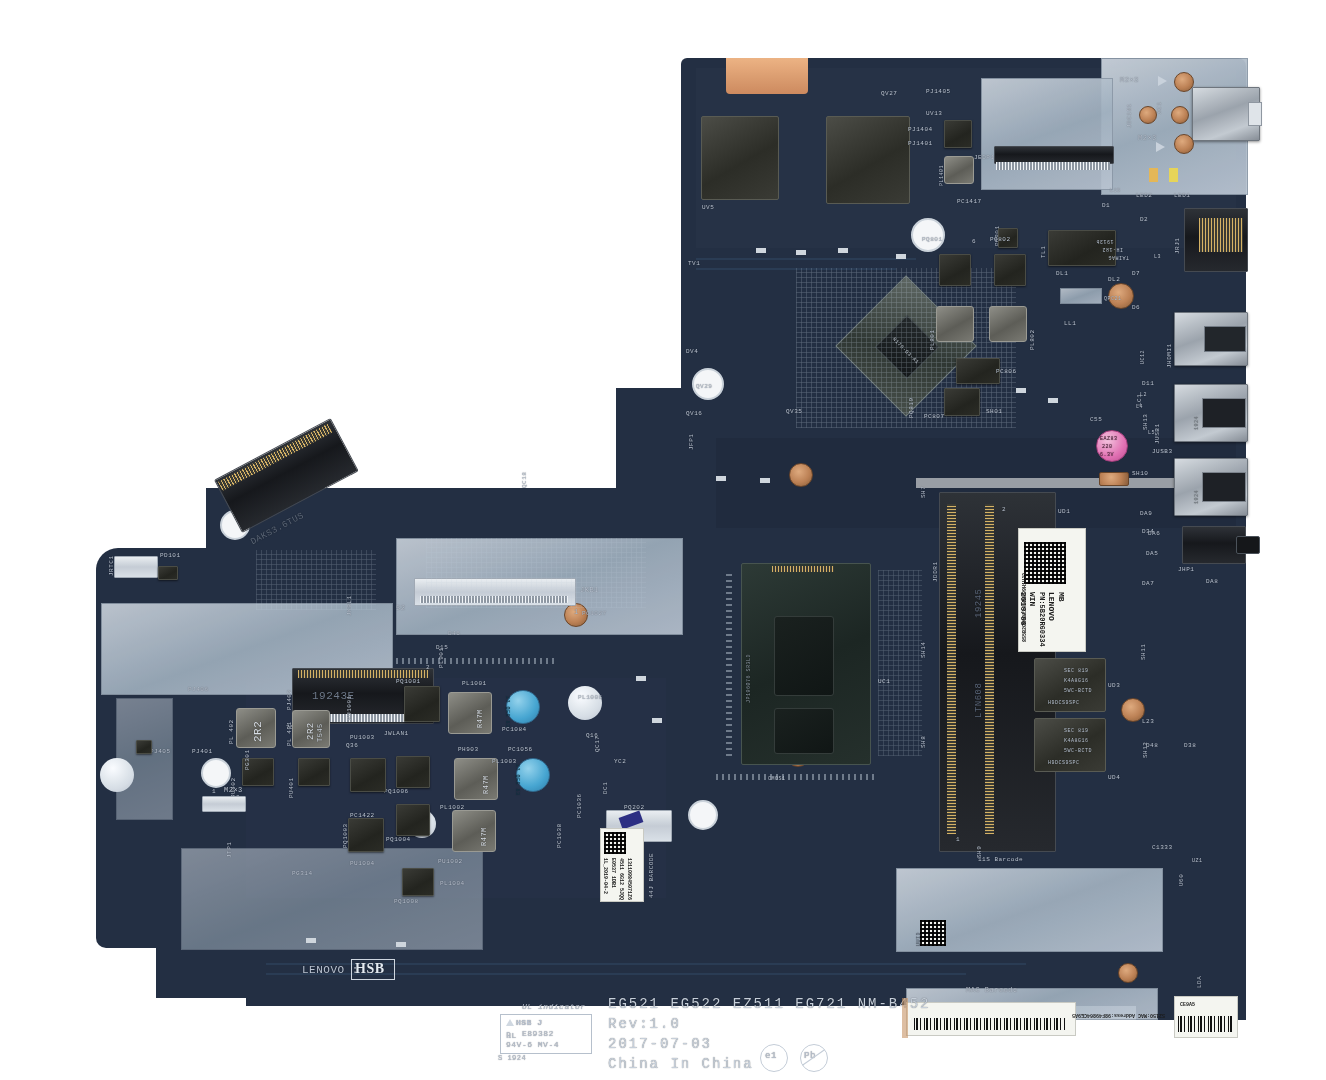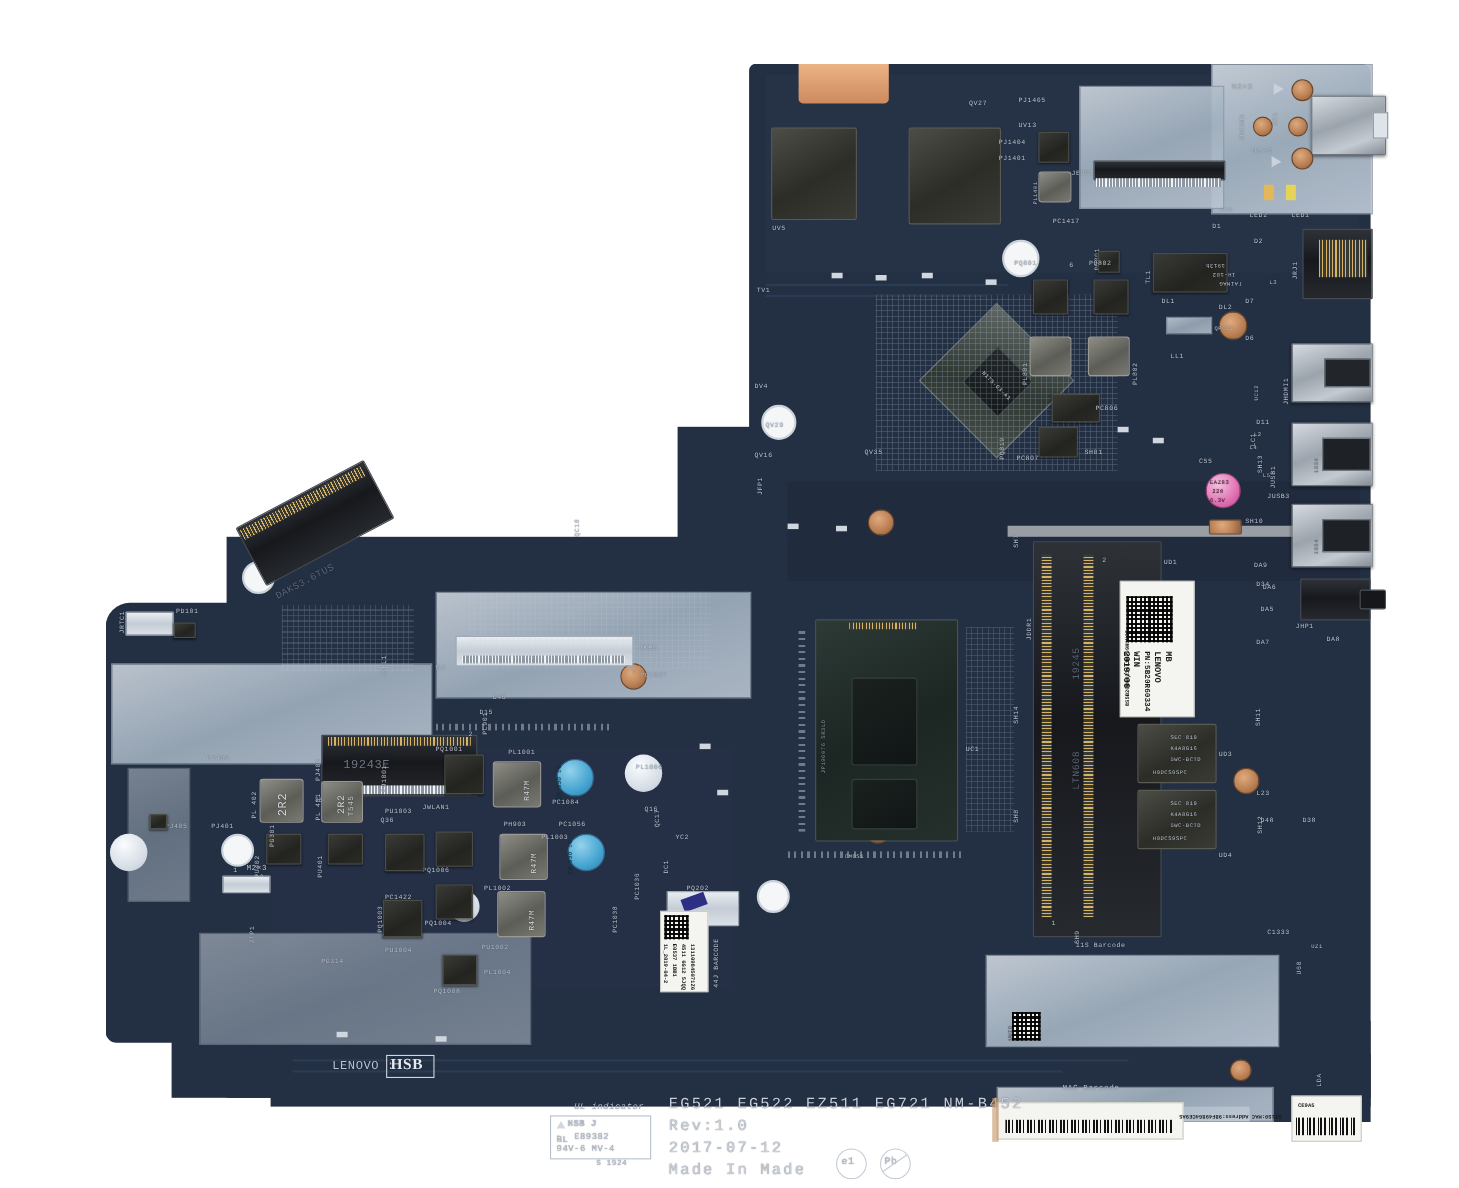--- a/index.html
+++ b/index.html
@@ -445,30 +445,30 @@
     <div class="barcode" style="left:1082px;top:958px;width:54px;height:16px;"></div>
     <div class="labeltext" style="left:1084px;top:944px;font-size:5px;">CE9A5</div>
 
     <div class="silk s8" style="left:426px;top:944px;font-style:italic;">UL indicator</div>
     <div style="position:absolute;left:404px;top:956px;width:90px;height:38px;border:1px solid #b5c0cd;"></div>
     <div style="position:absolute;left:410px;top:961px;width:0;height:0;border-bottom:7px solid #cfd8e2;border-left:4px solid transparent;border-right:4px solid transparent;"></div>
     <div class="silk s8" style="left:420px;top:960px;font-weight:bold;">HSB J</div>
     <div class="silk s8" style="left:410px;top:971px;">℞L</div>
     <div class="silk s8" style="left:426px;top:971px;">E89382</div>
     <div class="silk s8" style="left:410px;top:982px;">94V-6  MV-4</div>
-    <div class="silk s7" style="left:402px;top:996px;margin-left:44px;">S 1924</div>
+    <div class="silk s7" style="left:402px;top:996px;">S 1924</div>
 
     <div class="silk s11" style="left:206px;top:906px;">LENOVO :</div>
     <div style="position:absolute;left:255px;top:901px;width:42px;height:19px;border:1px solid #cdd6e0;"></div>
     <div class="silk s14" style="left:259px;top:903px;font-family:'Liberation Serif',serif;font-weight:bold;color:#e3eaf2;">HSB</div>
 
     <div class="silk s14" style="left:512px;top:938px;letter-spacing:2px;color:#c5cfdb;">EG521 EG522 EZ511 EG721 NM-B452</div>
     <div class="silk s14" style="left:512px;top:958px;letter-spacing:2px;color:#c5cfdb;">Rev:1.0</div>
-    <div class="silk s14" style="left:512px;top:978px;letter-spacing:2px;color:#c5cfdb;">2017-07-12</div>
-    <div class="silk s14" style="left:512px;top:998px;letter-spacing:2px;color:#c5cfdb;">Made In Made</div>
+    <div class="silk s14" style="left:512px;top:978px;letter-spacing:2px;color:#c5cfdb;">2017-07-03</div>
+    <div class="silk s14" style="left:512px;top:998px;letter-spacing:2px;color:#c5cfdb;">China In China</div>
 
     <div style="position:absolute;left:664px;top:986px;width:26px;height:26px;border:1px solid #c3ccd8;border-radius:50%;"></div>
     <div class="silk s9" style="left:669px;top:993px;">e1</div>
     <div style="position:absolute;left:704px;top:986px;width:26px;height:26px;border:1px solid #c3ccd8;border-radius:50%;"></div>
     <div class="silk s9" style="left:708px;top:993px;">Pb</div>
     <div style="position:absolute;left:704px;top:999px;width:27px;height:1px;background:#c3ccd8;transform:rotate(-35deg);"></div>
 
     <div style="position:absolute;left:748px;top:986px;width:66px;height:26px;background:#ffffff;border-radius:8px 8px 0 0;"></div>
 
     <div style="position:absolute;left:806px;top:940px;width:6px;height:40px;background:#c9935f;opacity:.6;"></div>

